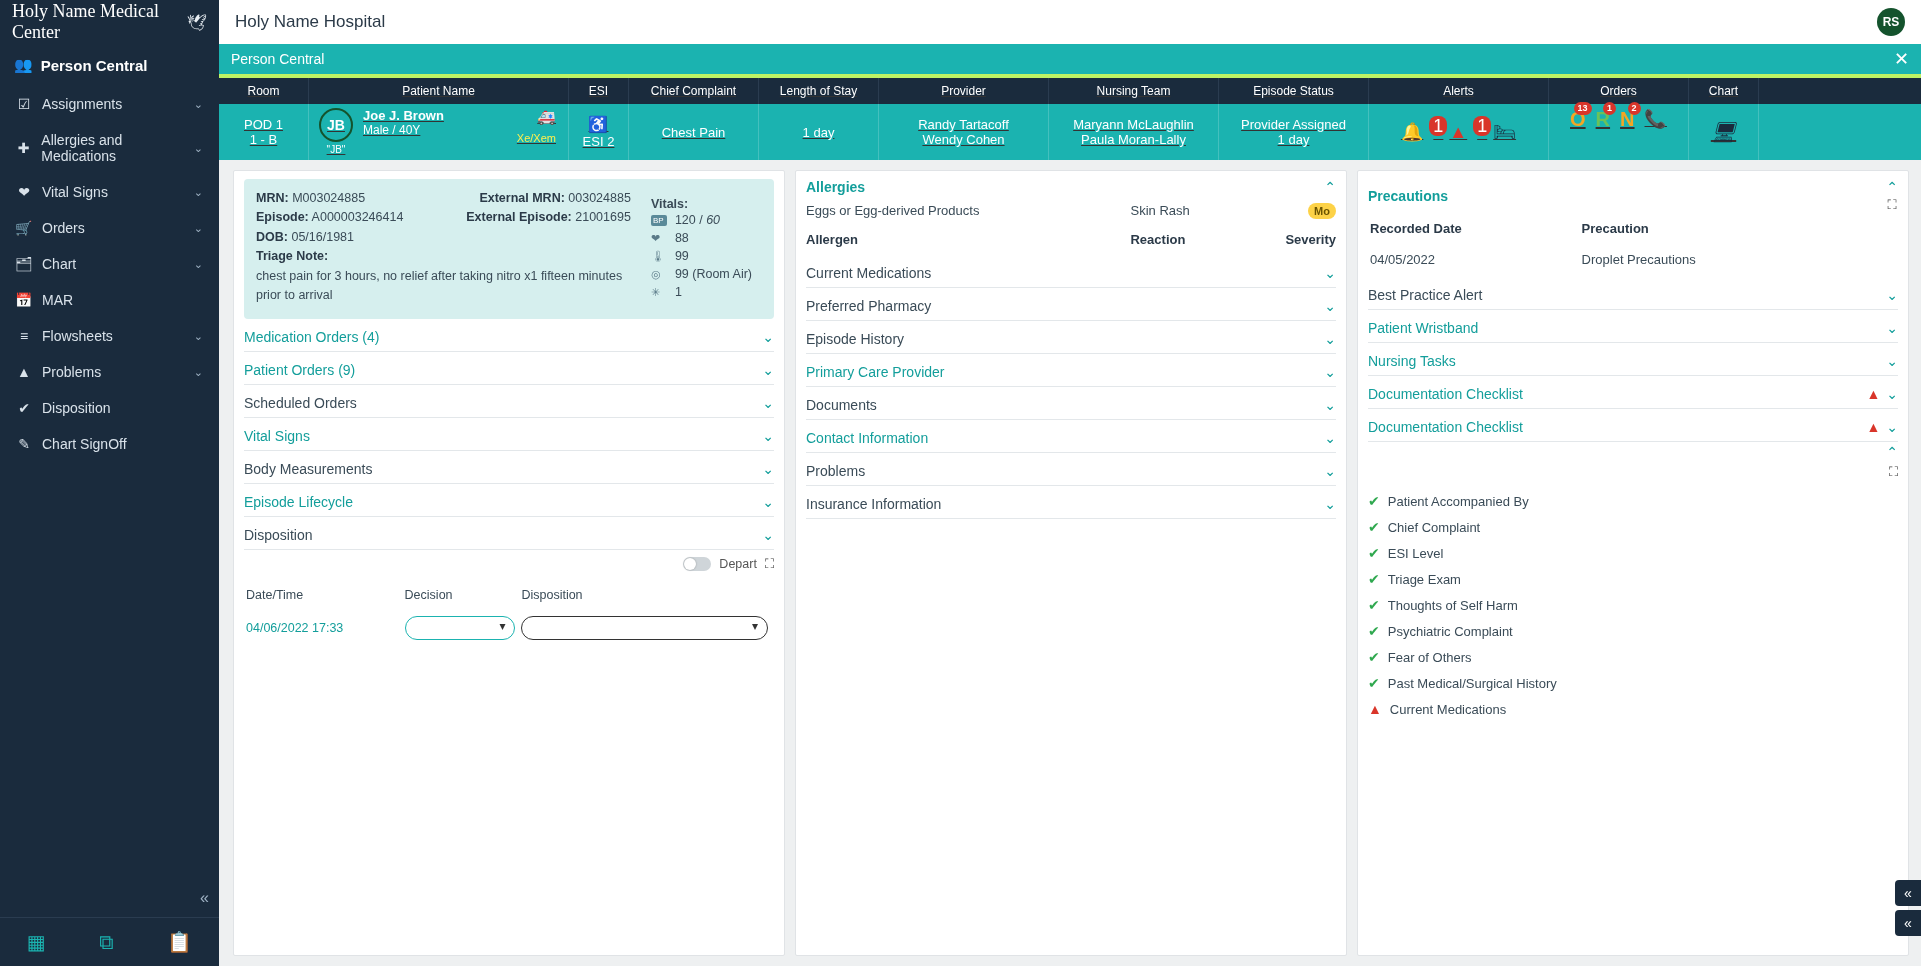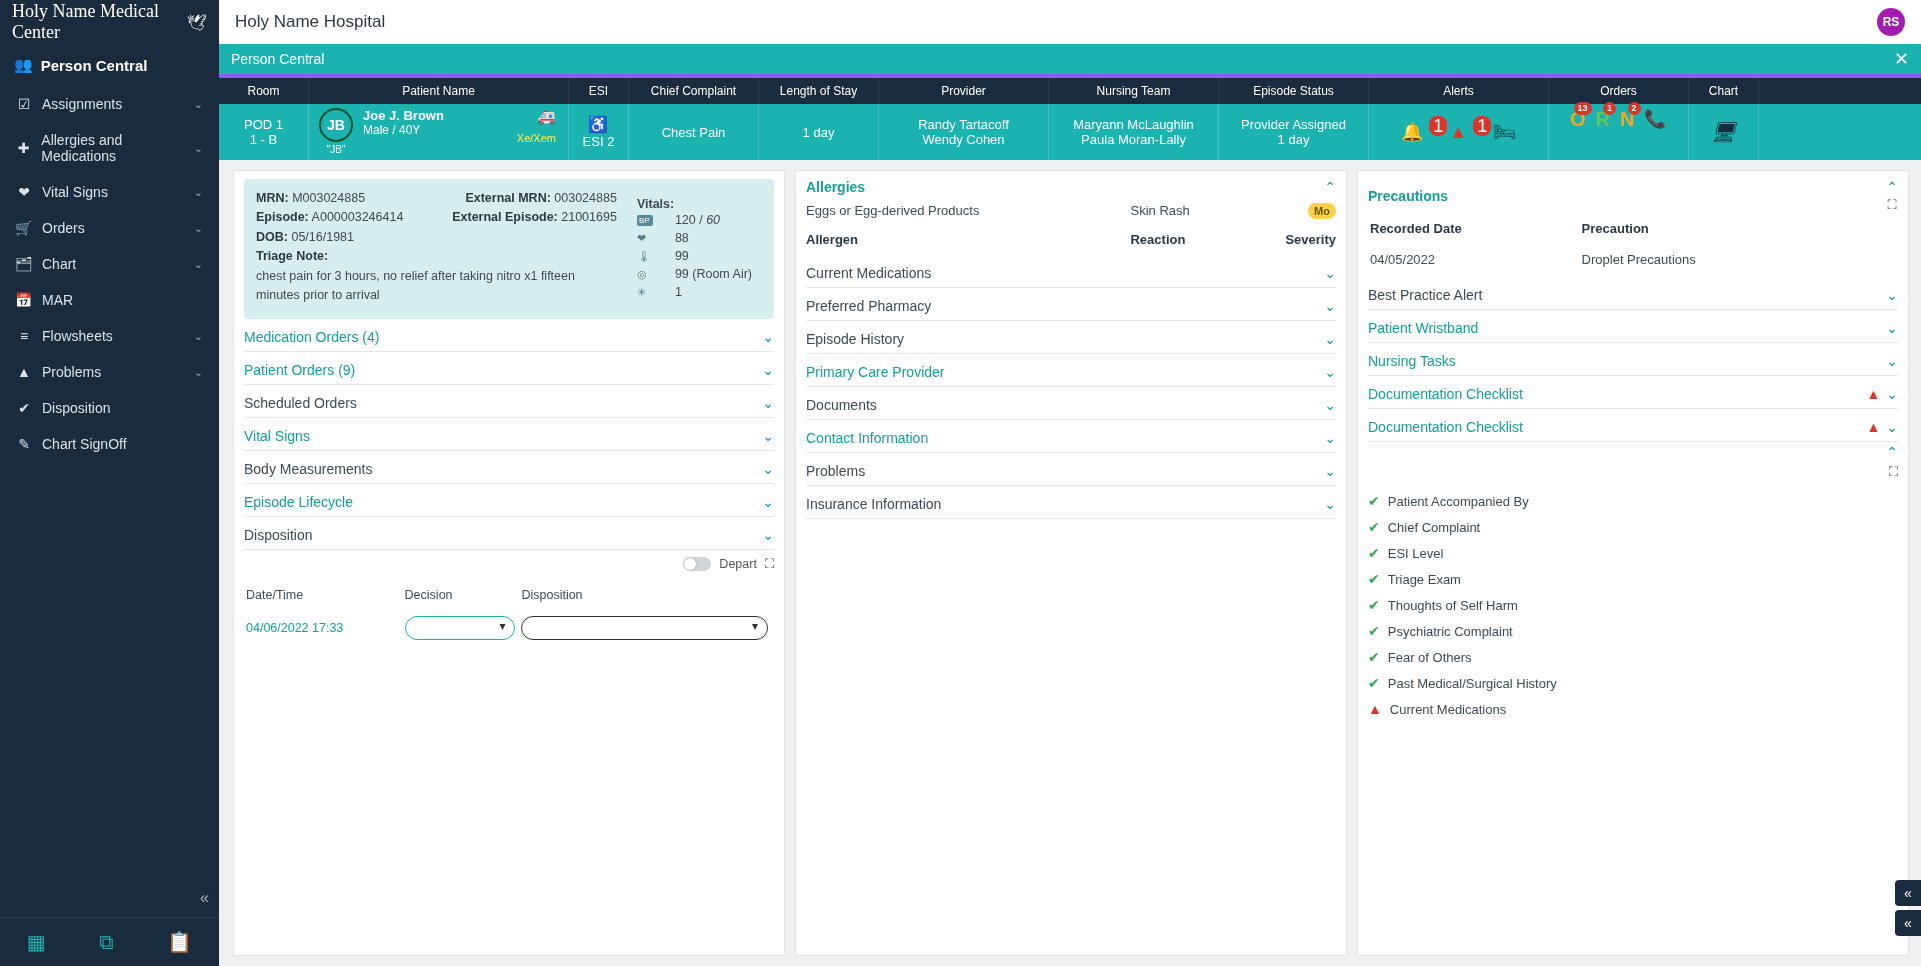--- a/index.html
+++ b/index.html
@@ -18,27 +18,27 @@
   .icon { width:16px; height:16px; display:inline-flex; align-items:center; justify-content:center; }
   .chev { font-size:11px; color:#9fb2c4; }
   .sidebar-bottom { display:flex; align-items:center; justify-content:space-around; padding:12px 0; border-top:1px solid #2a3c50; }
   .sidebar-bottom .icon-lg { color:#1bb3b0; font-size:20px; cursor:pointer; }
   .collapse-btn { text-align:right; padding:4px 10px 10px 0; color:#9fb2c4; cursor:pointer; font-size:16px; }
 
   
   .main { flex:1; display:flex; flex-direction:column; background:#fff; min-width:0; }
   .topbar { height:44px; display:flex; align-items:center; justify-content:space-between; padding:0 16px; }
   .topbar-title { font-size:17px; color:#2b3a48; }
-  .avatar { width:28px; height:28px; border-radius:50%; background:#a21caf; color:#fff; display:flex; align-items:center; justify-content:center; font-size:12px; font-weight:600; }
+  .avatar { width:28px; height:28px; border-radius:50%; background:#14532d; color:#fff; display:flex; align-items:center; justify-content:center; font-size:12px; font-weight:600; }
 
   .person-title-bar { background:#1bb3b0; color:#fff; height:30px; display:flex; align-items:center; justify-content:space-between; padding:0 12px; font-size:14px; }
   .close-x { cursor:pointer; font-size:18px; }
 
   
-  .pt-header { background:#8b5cf6; padding:4px 0 0 0;}
+  .pt-header { background:#bef264; padding:4px 0 0 0;text-decoration:underline;}
   .pt-col-head { display:grid; grid-template-columns: 90px 260px 60px 130px 120px 170px 170px 150px 180px 140px 70px; background:#1a2b3d; color:#fff; font-size:12px; }
   .pt-col-head div { padding:6px 4px; text-align:center; border-right:1px solid #2a3c50; }
   .pt-row { display:grid; grid-template-columns: 90px 260px 60px 130px 120px 170px 170px 150px 180px 140px 70px; background:#1bb3b0; color:#fff; align-items:center; min-height:56px; }
   .pt-row > div { padding:4px 6px; text-align:center; font-size:13px; border-right:1px solid rgba(255,255,255,0.18); height:100%; display:flex; flex-direction:column; justify-content:center; }
   .pt-name-cell { flex-direction:row !important; gap:10px; text-align:left !important; justify-content:flex-start !important; padding-left:10px !important;}
   .pt-avatar-circle { width:34px; height:34px; border-radius:50%; border:2px solid #14532d; display:flex;align-items:center;justify-content:center;font-size:14px;font-weight:700;}
   .jbunder { font-size:10px; }
   .pt-name-block { text-align:left; }
   .pt-name-block .pname { font-weight:600; font-size:13px; }
   .pt-name-block .pdemo { font-size:12px; }
@@ -56,21 +56,21 @@
 
   
   .content { flex:1; display:grid; grid-template-columns: 1fr 1fr 1fr; gap:10px; padding:10px 12px 10px 14px; overflow:auto; background:#eef0f1;}
   .col { background:#fff; border:1px solid #e0e3e6; border-radius:2px; padding:8px 10px 12px 10px; overflow:auto; position:relative;}
 
   
   .info-card { background:#d6efee; border-radius:4px; padding:10px 12px; display:flex; gap:10px;}
   .info-left { flex:1; font-size:12.5px; color:#3a4b57; line-height:1.55;}
   .info-left b { color:#2b3a48; }
   .vitals-card { background:#d6efee; border-radius:4px; padding:8px 10px; min-width:110px; font-size:12.5px; color:#3a4b57;}
-  .vitals-card .v-row { display:flex; align-items:center; gap:22px; padding:2px 0; }
+  .vitals-card .v-row { display:flex; align-items:center; gap:8px; padding:2px 0; }
   .v-row .v-ic { width:16px; font-size:11px; color:#5a7a88; }
   .section { border-bottom:1px solid #e3e7ea; padding:10px 0 6px 0; display:flex; align-items:center; justify-content:space-between; cursor:pointer;}
   .section.teal .sec-title { color:#139e9b; }
   .sec-title { font-size:14px; color:#3a4b57; font-weight:500;}
   .sec-chev { color:#139e9b; font-size:14px;}
   .dispo-body { padding-top:6px;}
   .dispo-toggle-row { display:flex; align-items:center; justify-content:flex-end; gap:8px; font-size:12.5px; color:#555; padding-bottom:6px;}
   .switch { width:28px; height:14px; background:#cfd5d9; border-radius:10px; position:relative; }
   .switch::after { content:""; width:12px;height:12px;background:#fff;border-radius:50%;position:absolute;top:1px;left:1px;box-shadow:0 0 2px rgba(0,0,0,0.3);}
   .expand-i { color:#444; font-size:13px; cursor:pointer;}

